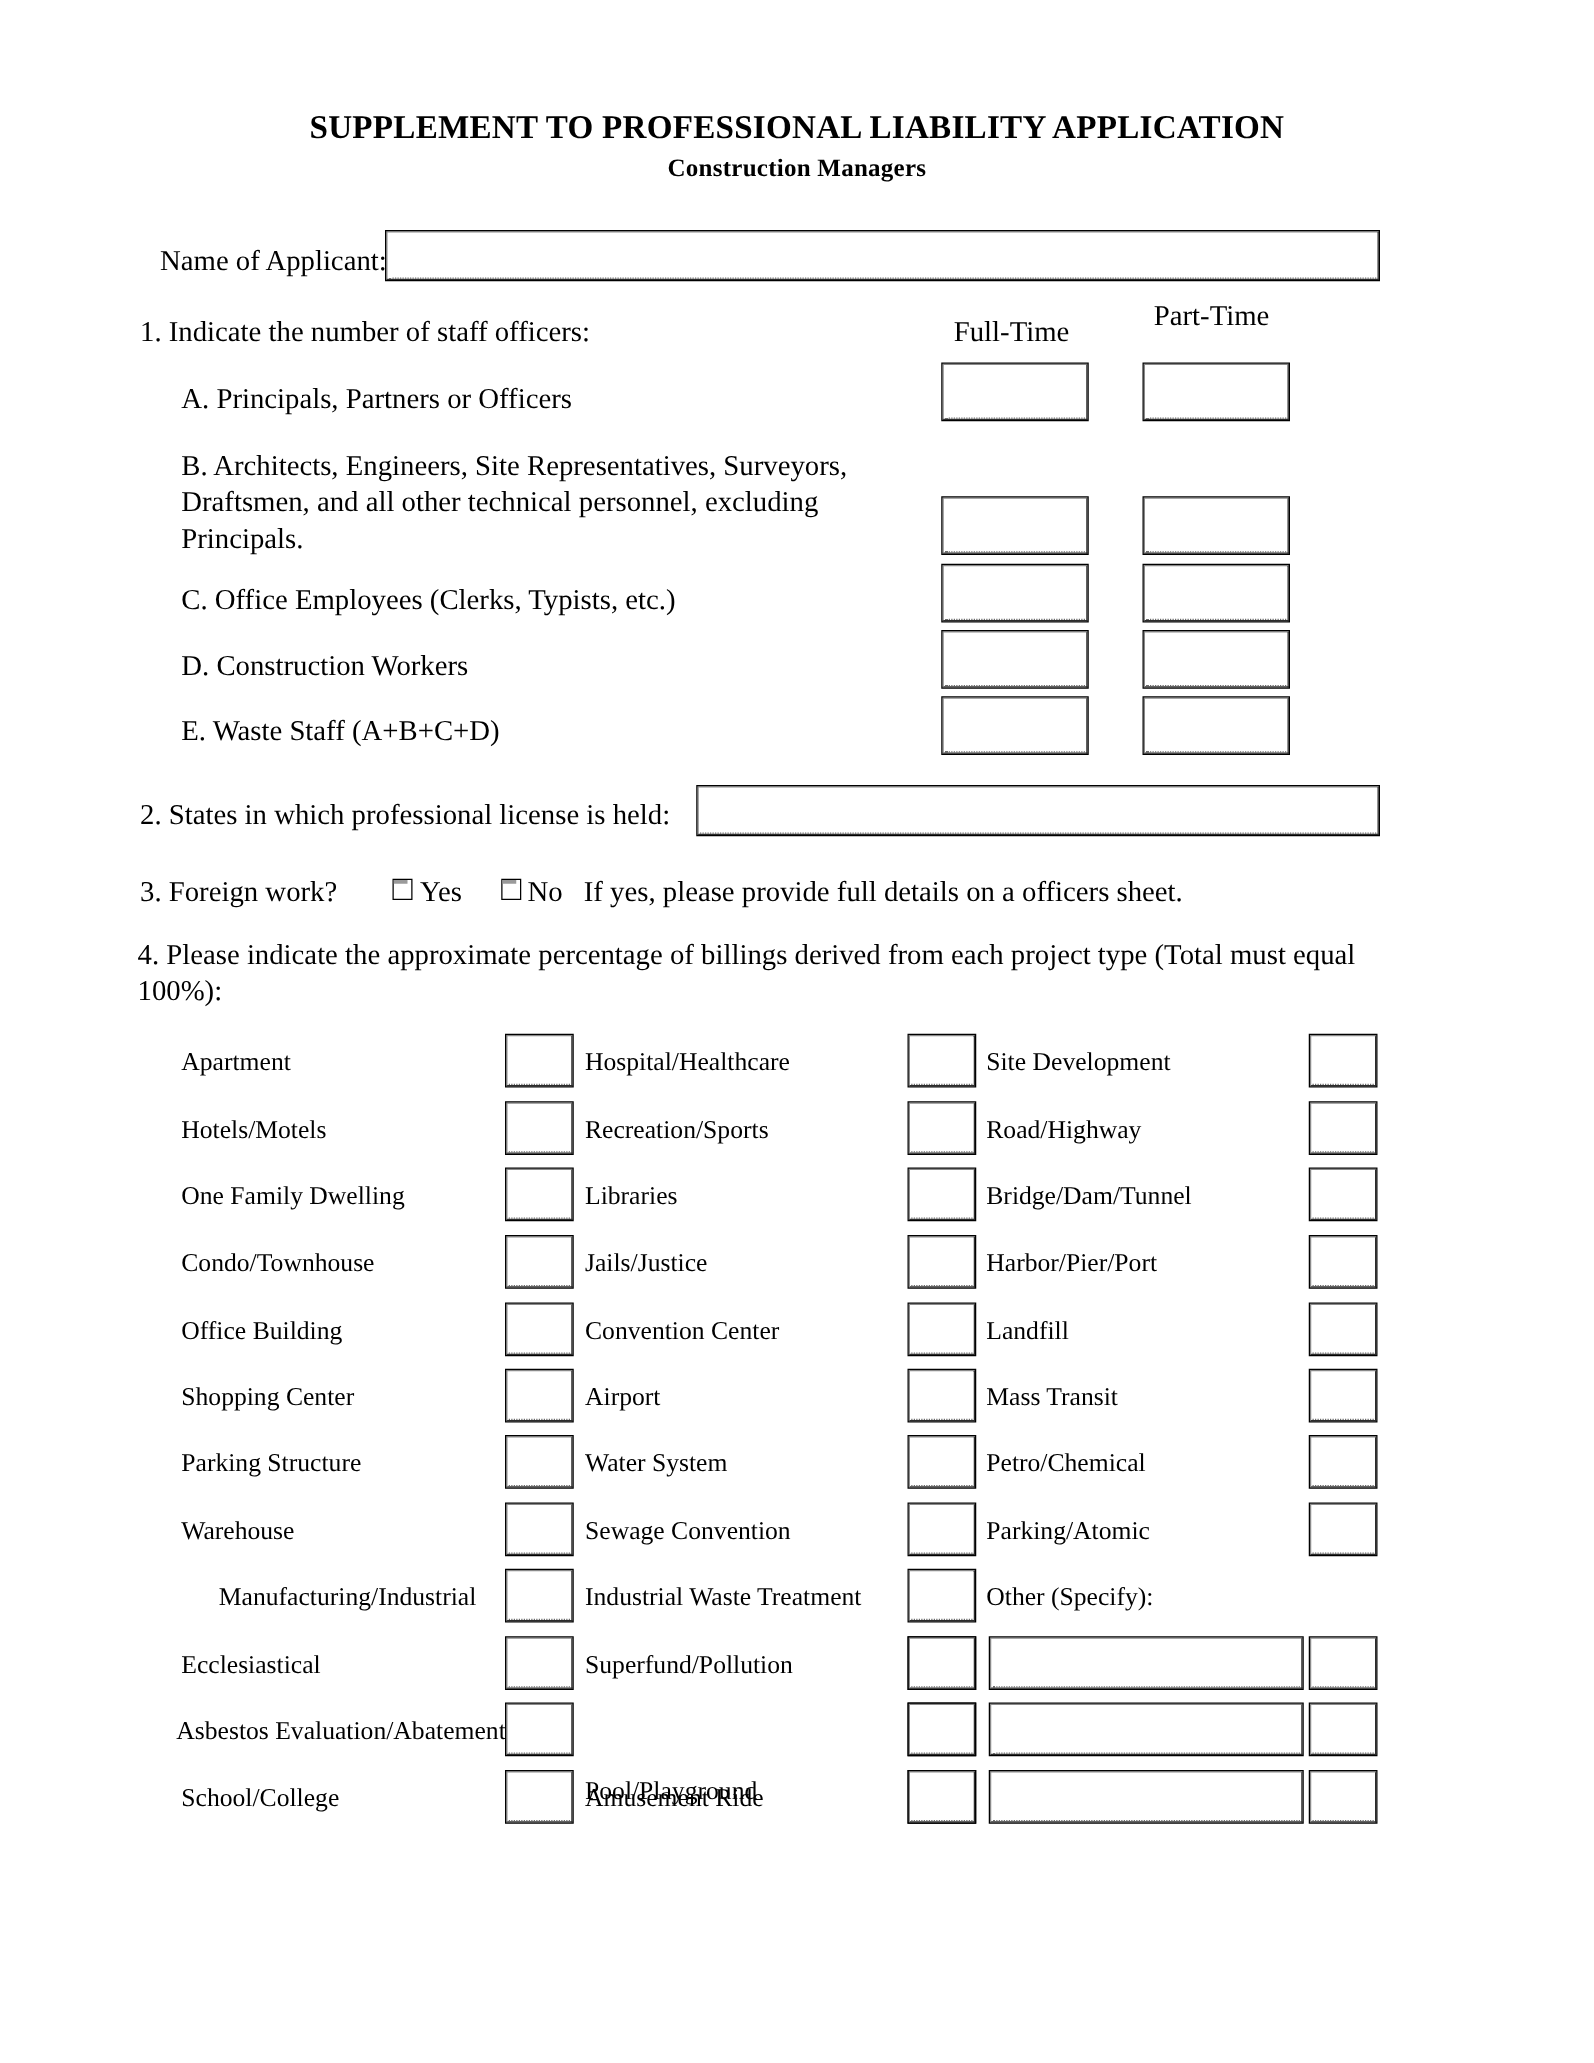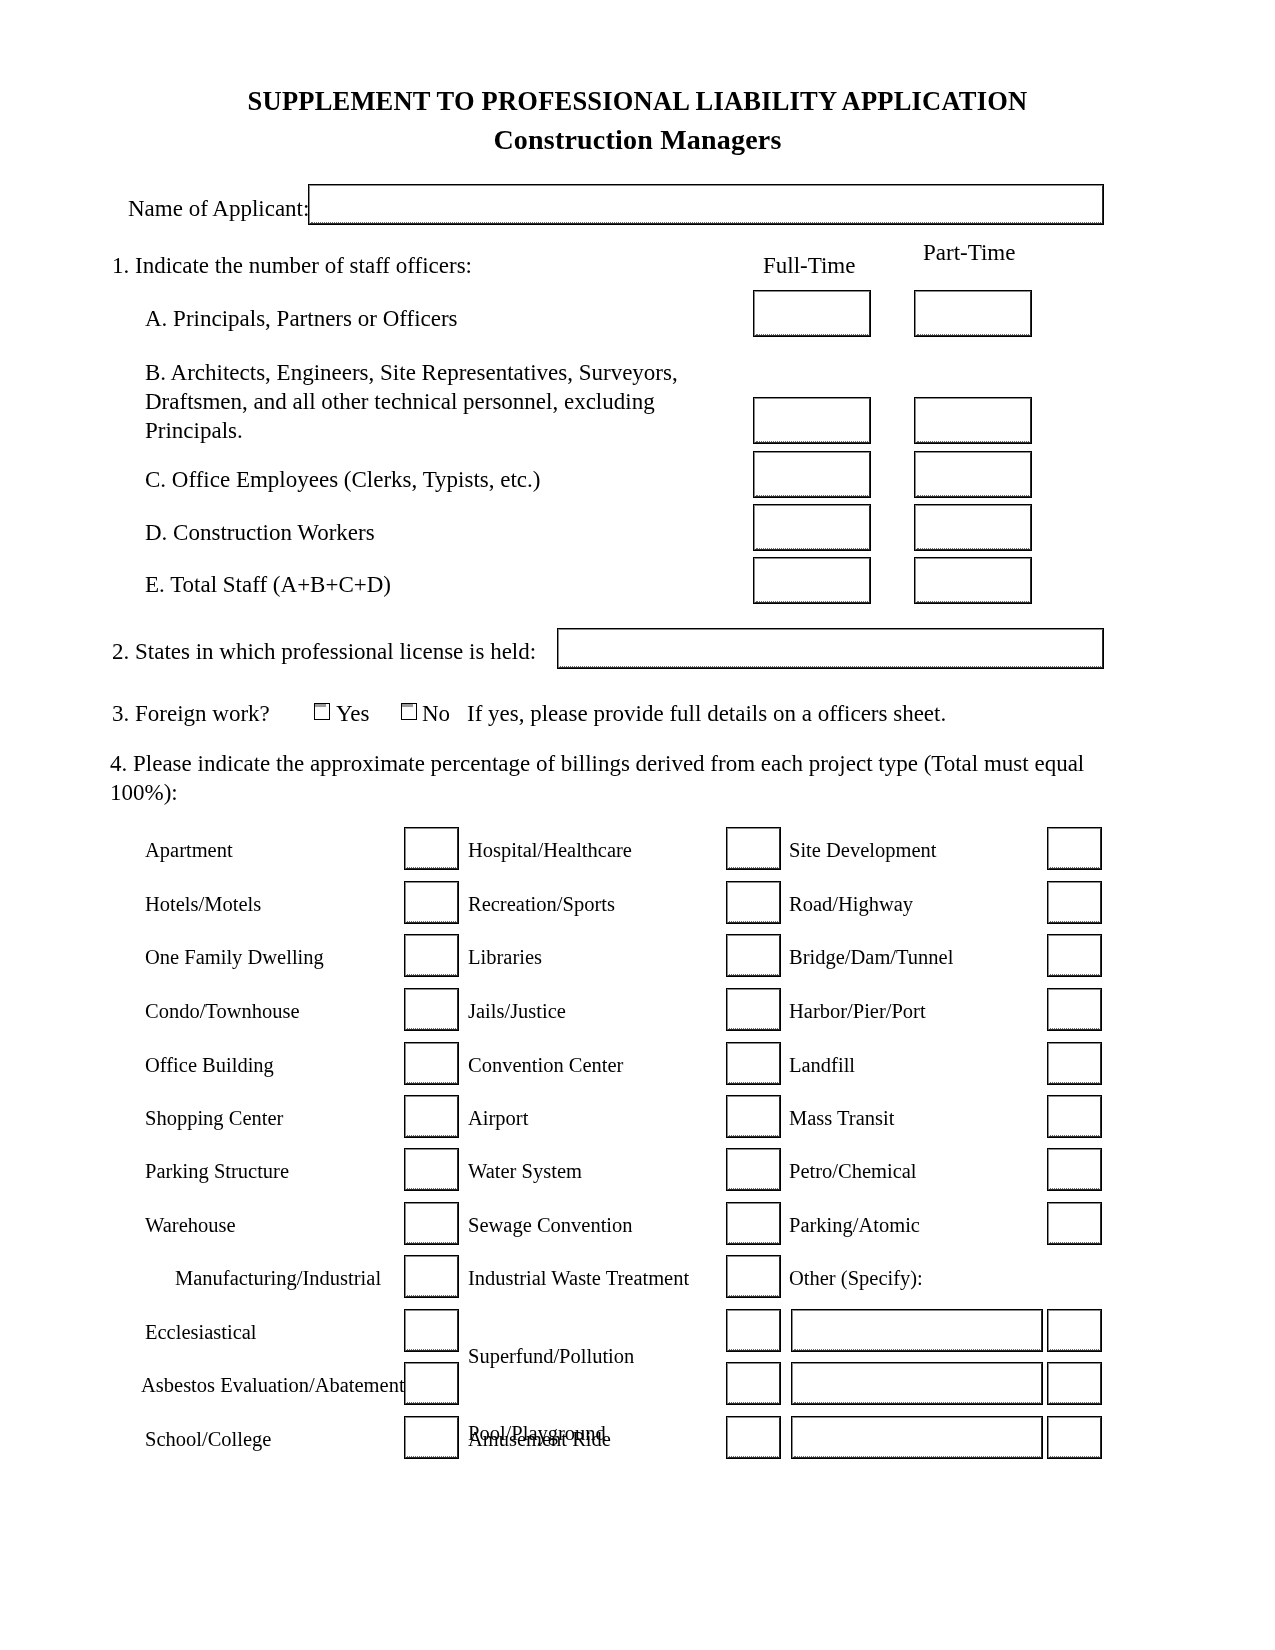--- a/index.html
+++ b/index.html
@@ -22,21 +22,21 @@
   
   .doc-title {
     position: absolute;
     left: 0;
     width: 1275px;
     text-align: center;
     font-weight: bold;
     letter-spacing: 0.2px;
   }
   #title-main { top: 86px; font-size: 26.5px; }
-  #title-sub  { top: 124px; font-size: 28px; text-align: center; }
+  #title-sub  { top: 124px; font-size: 20px; text-align: center; }
 
   
   .txt {
     position: absolute;
     font-size: 23px;
     line-height: 29px;
     white-space: nowrap;
   }
   .txt.wrap { white-space: normal; }
 
@@ -125,21 +125,21 @@
   <div class="fbox" id="box-name"></div>
 
   <div class="txt" id="lbl-q1">1. Indicate the number of staff officers:</div>
   <div class="txt" id="hdr-fulltime">Full-Time</div>
   <div class="txt" id="hdr-parttime">Part-Time</div>
 
   <div class="txt" id="lbl-1a">A. Principals, Partners or Officers</div>
   <div class="txt wrap" id="lbl-1b">B. Architects, Engineers, Site Representatives, Surveyors, Draftsmen, and all other technical personnel, excluding Principals.</div>
   <div class="txt" id="lbl-1c">C. Office Employees (Clerks, Typists, etc.)</div>
   <div class="txt" id="lbl-1d">D. Construction Workers</div>
-  <div class="txt" id="lbl-1e">E. Total Staff (A+B+C+D)</div>
+  <div class="txt" id="lbl-1e">E. Waste Staff (A+B+C+D)</div>
 
   <div class="fbox" style="left:754px; top:291px; width:116px; height:45px;"></div>
   <div class="fbox" style="left:915px; top:291px; width:116px; height:45px;"></div>
 
   <div class="fbox" style="left:754px; top:398px; width:116px; height:45px;"></div>
   <div class="fbox" style="left:915px; top:398px; width:116px; height:45px;"></div>
 
   <div class="fbox" style="left:754px; top:452px; width:116px; height:45px;"></div>
   <div class="fbox" style="left:915px; top:452px; width:116px; height:45px;"></div>
 
@@ -217,21 +217,21 @@
 
   <div class="pt-label" style="left:468px; top:1159px;">Water System</div>
   <div class="fbox" style="left:727px; top:1149px; width:53px; height:41px;"></div>
 
   <div class="pt-label" style="left:468px; top:1213px;">Sewage Convention</div>
   <div class="fbox" style="left:727px; top:1203px; width:53px; height:41px;"></div>
 
   <div class="pt-label" style="left:468px; top:1266px;">Industrial Waste Treatment</div>
   <div class="fbox" style="left:727px; top:1256px; width:53px; height:41px;"></div>
 
-  <div class="pt-label" style="left:468px; top:1320px;margin-top:24px;">Superfund/Pollution</div>
+  <div class="pt-label" style="left:468px; top:1320px;">Superfund/Pollution</div>
   <div class="fbox" style="left:727px; top:1310px; width:53px; height:41px;"></div>
 
   <div class="pt-label" style="left:468px; top:1373px;margin-top:48px;">Pool/Playground</div>
   <div class="fbox" style="left:727px; top:1363px; width:53px; height:41px;"></div>
 
   <div class="pt-label" style="left:468px; top:1427px;">Amusement Ride</div>
   <div class="fbox" style="left:727px; top:1417px; width:53px; height:41px;"></div>
 
   <div class="pt-label" style="left:789px; top:838px;">Site Development</div>
   <div class="fbox" style="left:1048px; top:828px; width:53px; height:41px;"></div>

